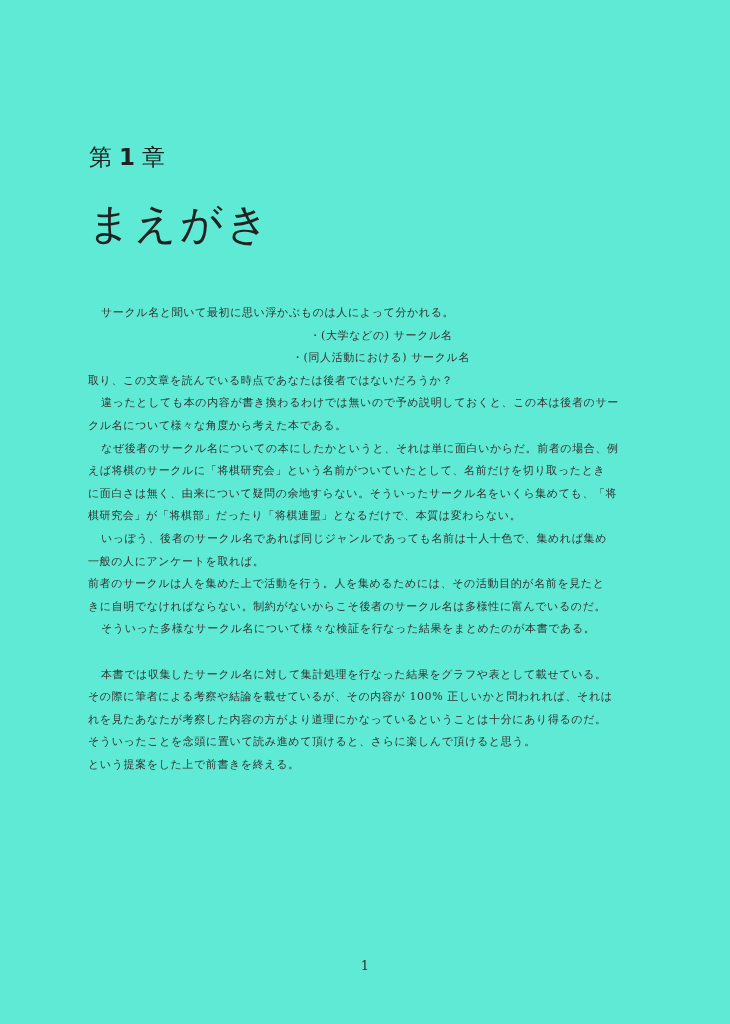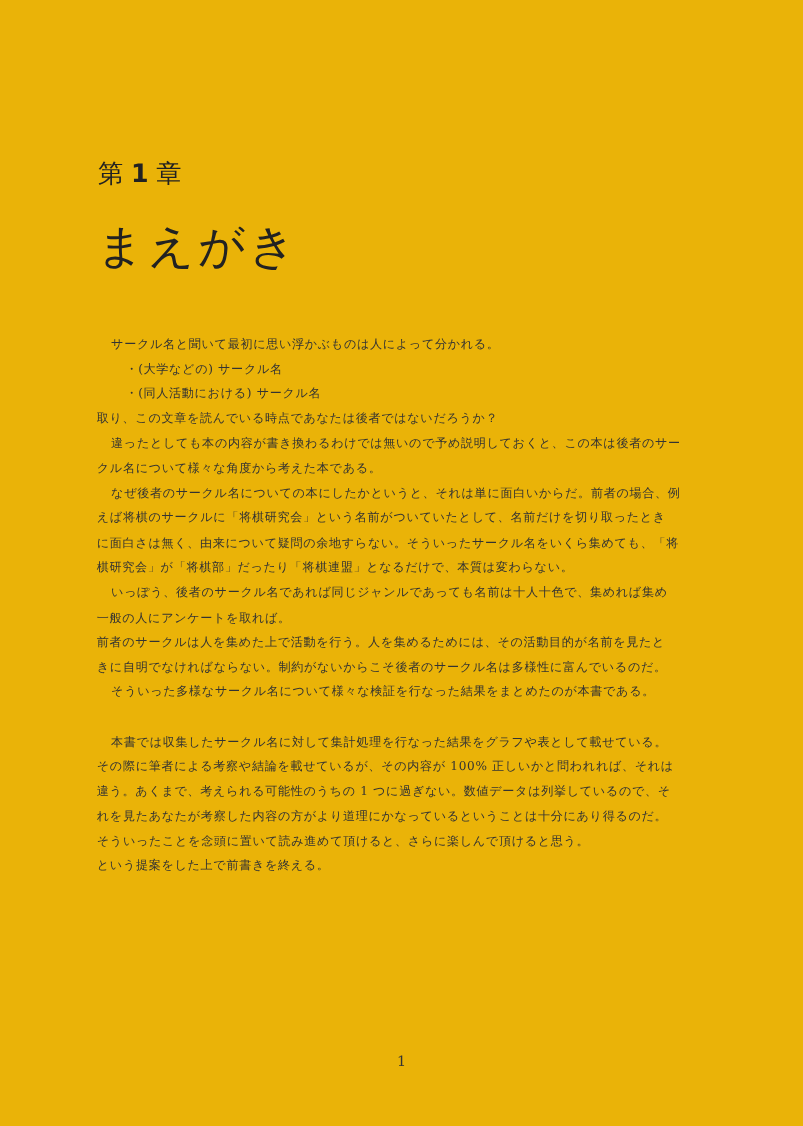--- a/index.html
+++ b/index.html
@@ -1,36 +1,36 @@
 <!DOCTYPE html>
 <html><head>
 <meta charset="utf-8">
 <style>
   html, body { margin: 0; padding: 0; background: #ffffff; }
   body { width: 730px; height: 1024px; position: relative; overflow: hidden; }
-  .page { position: absolute; left: 0; top: 0; width: 730px; height: 1024px; background: #eab308; }
+  .page { position: absolute; left: 0; top: 0; width: 730px; height: 1024px; background: #5eead4; }
   .chapter-label {
     position: absolute; left: 89px; top: 142px;
     font-family: "DejaVu Sans", sans-serif; font-size: 23px; color: #222;
     letter-spacing: 1px;
   }
   .chapter-label .num { font-weight: bold; margin: 0 6px; }
   .chapter-title {
     position: absolute; left: 88px; top: 196px;
     font-family: "DejaVu Sans", sans-serif; font-size: 42px; color: #222;
     letter-spacing: 3px;
   }
   .body-text {
     position: absolute; left: 88px; top: 302px; width: 560px;
     font-family: "DejaVu Serif", serif; font-size: 11px; color: #333;
     line-height: 22.6px;
   }
   .line { white-space: nowrap; height: 22.6px; letter-spacing: 0.6px; }
   .indent { padding-left: 13px; }
-  .bullet { padding-left: 26px; }
+  .bullet { padding-left: 26px; text-align: center; }
   .blank { height: 22.6px; }
   .page-number {
     position: absolute; left: 0; width: 730px; top: 958px; text-align: center;
     font-family: "DejaVu Serif", serif; font-size: 13px; color: #333;
   }
 </style>
 </head>
 <body>
 
 <div class="page">
@@ -51,20 +51,19 @@
     <div class="line">に面白さは無く、由来について疑問の余地すらない。そういったサークル名をいくら集めても、「将</div>
     <div class="line">棋研究会」が「将棋部」だったり「将棋連盟」となるだけで、本質は変わらない。</div>
     <div class="line indent">いっぽう、後者のサークル名であれば同じジャンルであっても名前は十人十色で、集めれば集め</div>
     <div class="line">一般の人にアンケートを取れば。</div>
     <div class="line">前者のサークルは人を集めた上で活動を行う。人を集めるためには、その活動目的が名前を見たと</div>
     <div class="line">きに自明でなければならない。制約がないからこそ後者のサークル名は多様性に富んでいるのだ。</div>
     <div class="line indent">そういった多様なサークル名について様々な検証を行なった結果をまとめたのが本書である。</div>
     <div class="blank"></div>
     <div class="line indent">本書では収集したサークル名に対して集計処理を行なった結果をグラフや表として載せている。</div>
     <div class="line">その際に筆者による考察や結論を載せているが、その内容が 100% 正しいかと問われれば、それは</div>
-    <div class="line">違う。あくまで、考えられる可能性のうちの 1 つに過ぎない。数値データは列挙しているので、そ</div>
     <div class="line">れを見たあなたが考察した内容の方がより道理にかなっているということは十分にあり得るのだ。</div>
     <div class="line">そういったことを念頭に置いて読み進めて頂けると、さらに楽しんで頂けると思う。</div>
     <div class="line">という提案をした上で前書きを終える。</div>
   </div>
 
   <div class="page-number">1</div>
 </div>
 
 </body></html>

